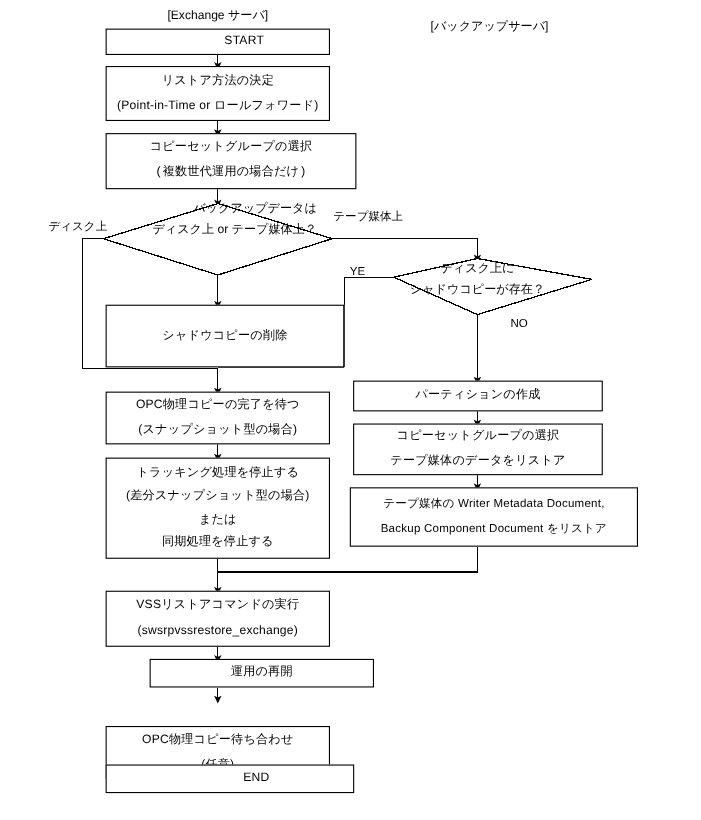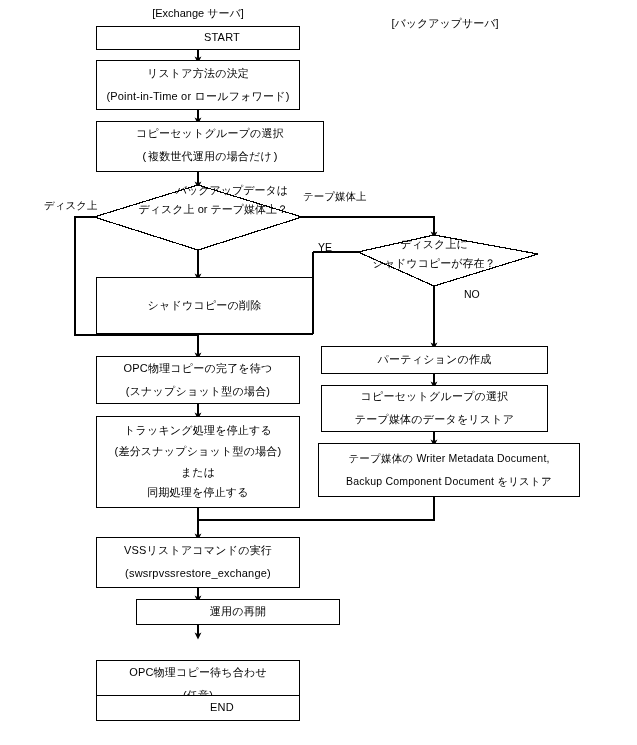--- a/index.html
+++ b/index.html
@@ -159,21 +159,21 @@
 
   <div class="node" style="left:96px;top:599px;width:204px;height:26px;margin-left:40px;">
     <span class="ln">運用の再開</span>
   </div>
 
   <div class="node" style="left:96px;top:636px;width:204px;height:48px;margin-top:24px;">
     <span class="ln">OPC物理コピー待ち合わせ</span>
     <span class="ln">(任意)</span>
   </div>
 
-  <div class="node" style="left:96px;top:695px;width:204px;height:26px;padding-left:48px;">
+  <div class="node" style="left:96px;top:695px;width:226px;height:26px;padding-left:48px;">
     <span class="ln">END</span>
   </div>
 
   <div class="node" style="left:321px;top:346px;width:227px;height:28px;">
     <span class="ln">パーティションの作成</span>
   </div>
 
   <div class="node" style="left:321px;top:385px;width:227px;height:47px;">
     <span class="ln">コピーセットグループの選択</span>
     <span class="ln">テープ媒体のデータをリストア</span>

